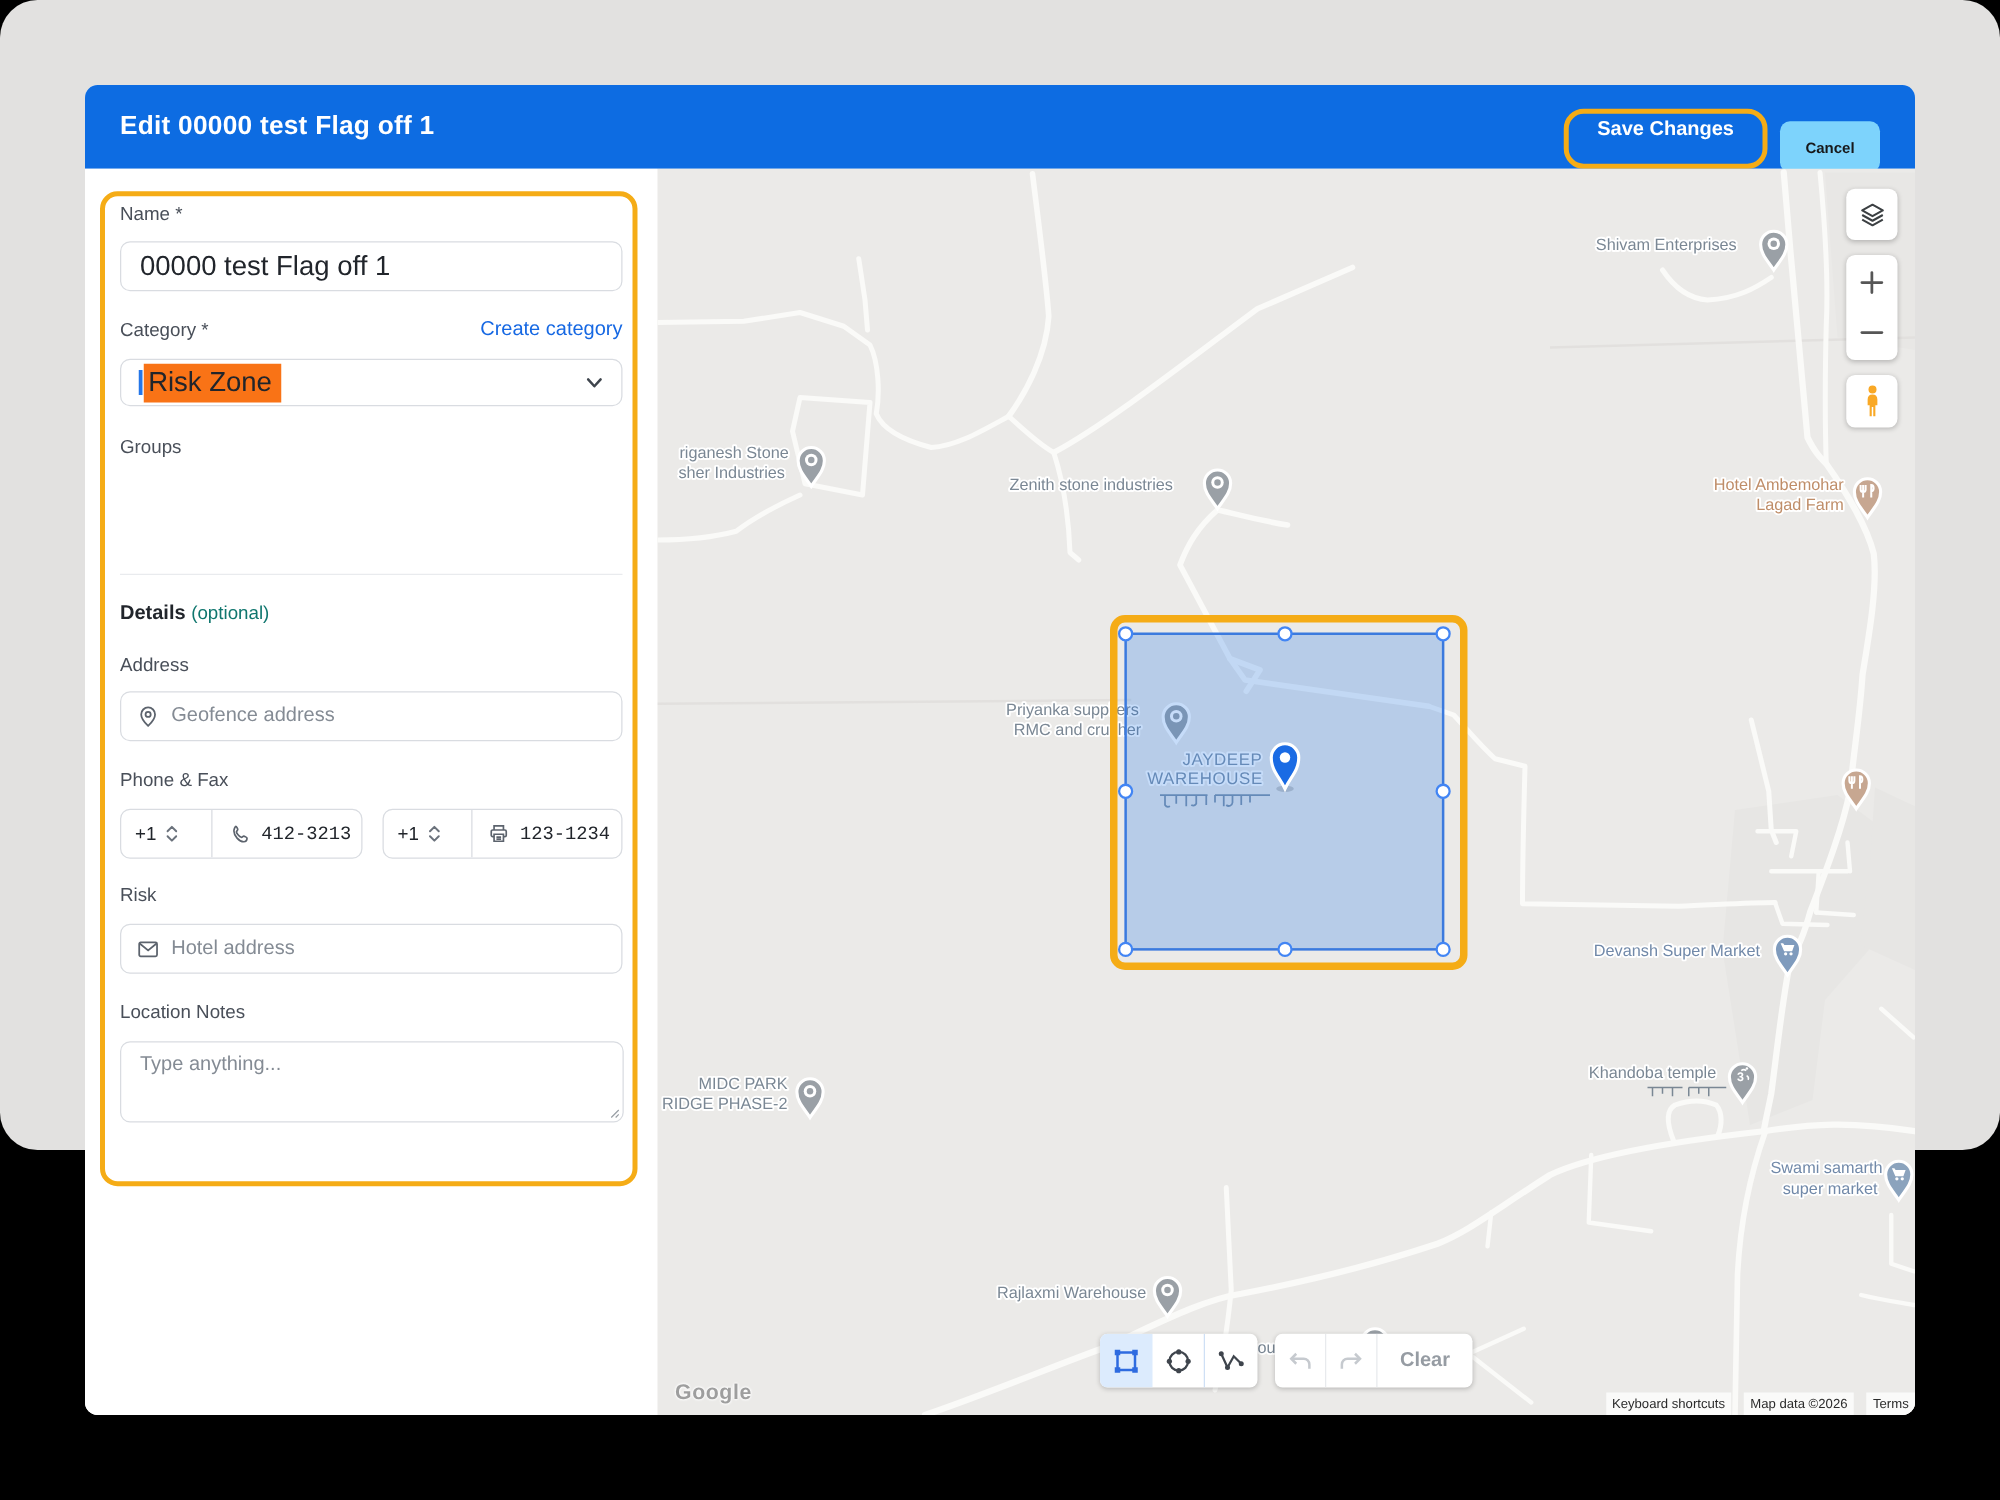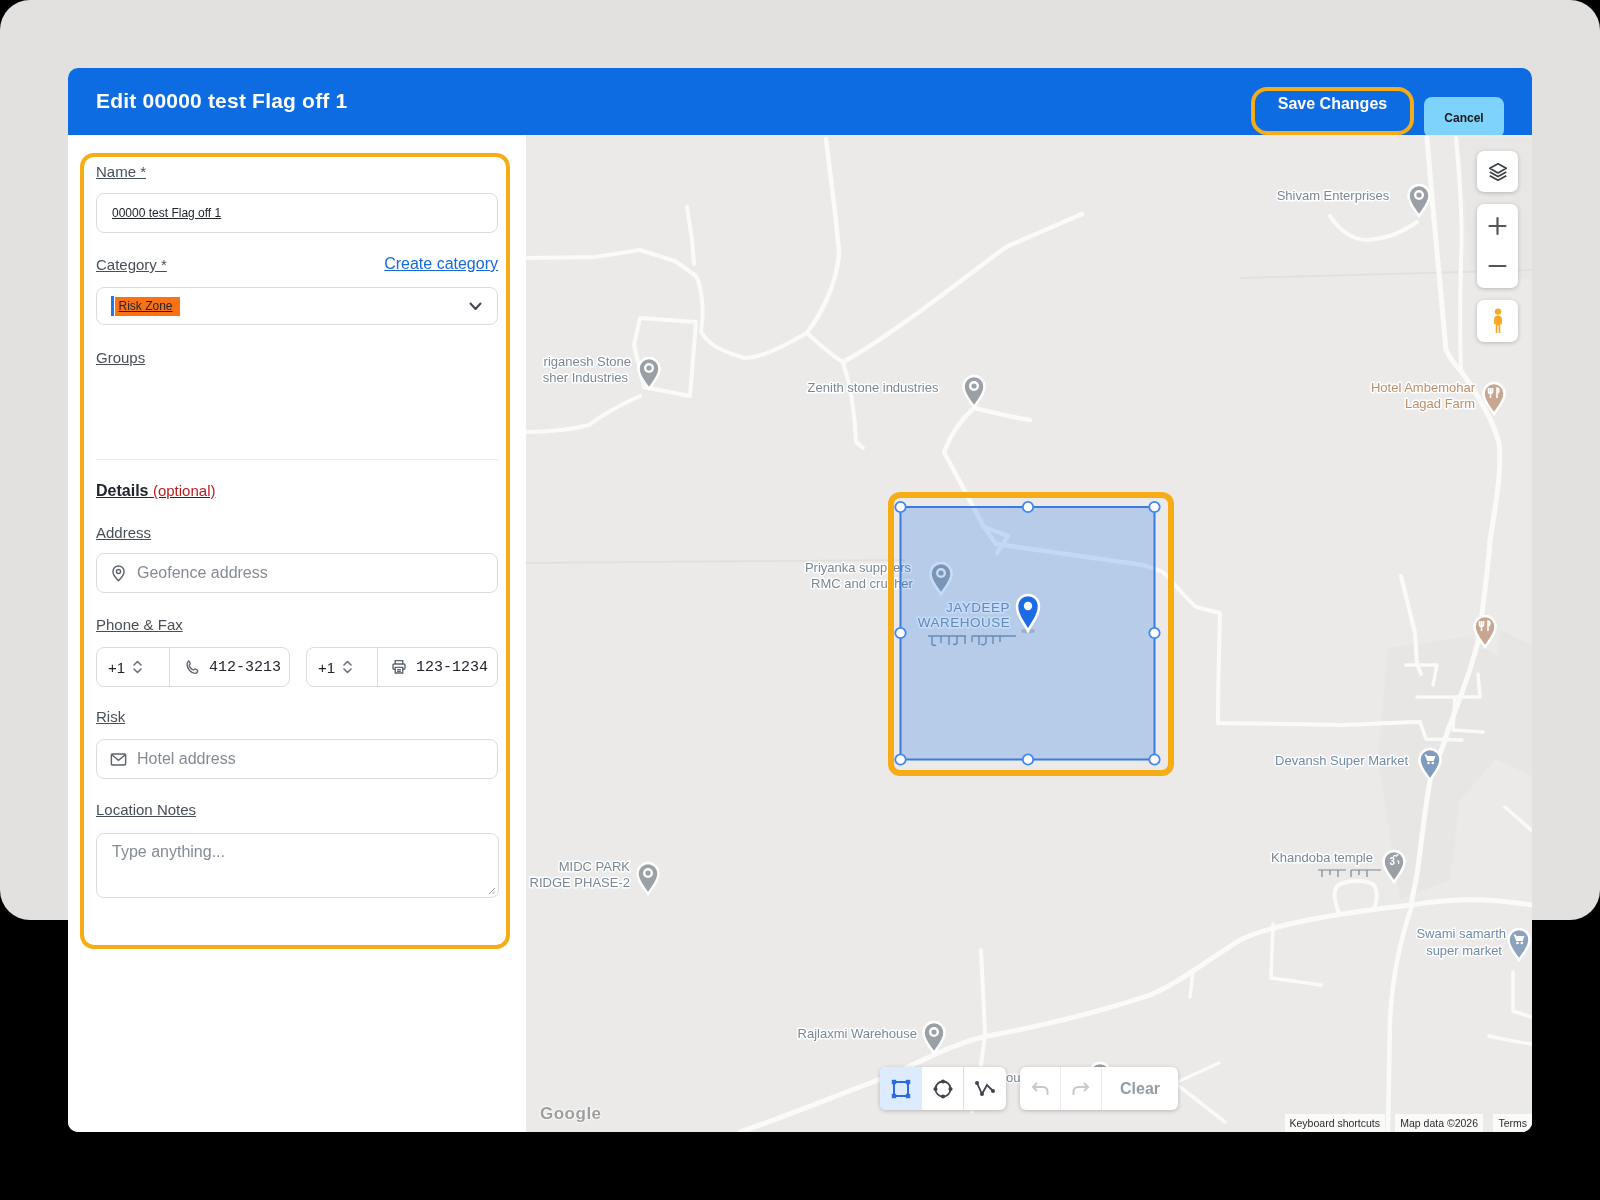--- a/index.html
+++ b/index.html
@@ -6,23 +6,23 @@
   html,body { width:1600px; height:1200px; background:#000; font-family:"Liberation Sans", sans-serif; }
   .frame { position:absolute; left:0; top:0; width:1600px; height:920px; background:#e2e1e0; border-radius:30px; }
   .window { position:absolute; left:68px; top:68px; width:1464px; height:1064px; background:#fff; border-radius:10px; overflow:hidden; }
   .header { position:absolute; left:0; top:0; width:1464px; height:67px; background:#0d6ce2; }
   .header h1 { position:absolute; left:28px; top:21px; font-size:21px; font-weight:bold; color:#fff; letter-spacing:0.2px; }
   .savering { position:absolute; left:1183px; top:19px; width:163px; height:48px; border:4px solid #F5AC16; border-radius:16px; display:flex; align-items:center; justify-content:center;text-align:right; }
   .savering span { font-size:16px; font-weight:bold; color:#fff; margin-top:-14px; }
   .cancel { position:absolute; left:1356px; top:29px; width:80px; height:41px; background:#7dd3fc; border-radius:8px; display:flex; align-items:center; justify-content:center; font-size:12px; font-weight:bold; color:#17181a; }
   .sidebar { position:absolute; left:0; top:67px; width:458px; height:997px; background:#fff; }
   .formring { position:absolute; left:12px; top:18px; width:430px; height:796px; border:4px solid #F5AC16; border-radius:14px; }
-  .lab { position:absolute; font-size:15px; color:#494f59;text-decoration:underline; }
+  .lab { position:absolute; font-size:15px; color:#494f59; }
   .ibox { position:absolute; border:1px solid #d9dce1; border-radius:8px; background:#fff; display:flex; align-items:center; }
-  .itext { font-size:12px; color:#21252b;text-decoration:underline; }
+  .itext { font-size:22px; color:#21252b; }
   .ph { font-size:16px; color:#848b94; }
   .chev { position:absolute; right:15px; top:50%; margin-top:-4px; }
   .map { position:absolute; left:458px; top:67px; width:1006px; height:997px; background:#ebeae8; }
   .mbtn { position:absolute; background:#fff; border-radius:7px; box-shadow:0 1px 4px rgba(0,0,0,0.22); }
   .attr { position:absolute; font-size:10.5px; color:#2b2b2b; }
   .attr-bg { background:rgba(255,255,255,0.75); padding:3px 5px; }
 </style>
 </head>
 <body>
 <div class="frame">
@@ -44,21 +44,21 @@
     <div class="lab" style="top:120px; right:28px; color:#1668e3; font-size:16px;text-align:center;">Create category</div>
     <div class="ibox" style="left:28px; top:152px; width:402px; height:38px;">
       <div style="width:2.5px; height:20px; background:#2476e8; margin-left:14px;"></div>
       <span class="itext" style="background:#f97316; padding:2px 7px 3px 4px; margin-left:1px;">Risk Zone</span>
       <svg class="chev" width="13" height="9" viewBox="0 0 13 9">
             <path d="M1.5 1.5 L6.5 7 L11.5 1.5" fill="none" stroke="#3f454d" stroke-width="2" stroke-linecap="round" stroke-linejoin="round"></path>
           </svg>
     </div>
     <div class="lab" style="left:28px; top:214px;">Groups</div>
     <div style="position:absolute; left:28px; top:324px; width:402px; height:1px; background:#e9ebee;"></div>
-    <div class="lab" style="left:28px; top:347px; font-size:16px; color:#21252b;"><b>Details</b> <span style="color:#b91c1c; font-size:15px;">(optional)</span></div>
+    <div class="lab" style="left:28px; top:347px; font-size:16px; color:#21252b;"><b>Details</b> <span style="color:#0f766e; font-size:15px;">(optional)</span></div>
     <div class="lab" style="left:28px; top:389px;">Address</div>
     <div class="ibox" style="left:28px; top:418px; width:402px; height:40px; padding-left:12px;">
       <svg width="19" height="19" viewBox="0 0 24 24" fill="none" stroke="#5c636d" stroke-width="1.8">
             <path d="M12 21 C12 21 5 14.5 5 9.5 A7 7 0 0 1 19 9.5 C19 14.5 12 21 12 21 Z"></path>
             <circle cx="12" cy="9.5" r="2.6"></circle>
           </svg>
       <span class="ph" style="margin-left:9px;">Geofence address</span>
     </div>
     <div class="lab" style="left:28px; top:481px;">Phone &amp; Fax</div>
     <div class="ibox" style="left:28px; top:512px; width:194px; height:40px; overflow:hidden;">

